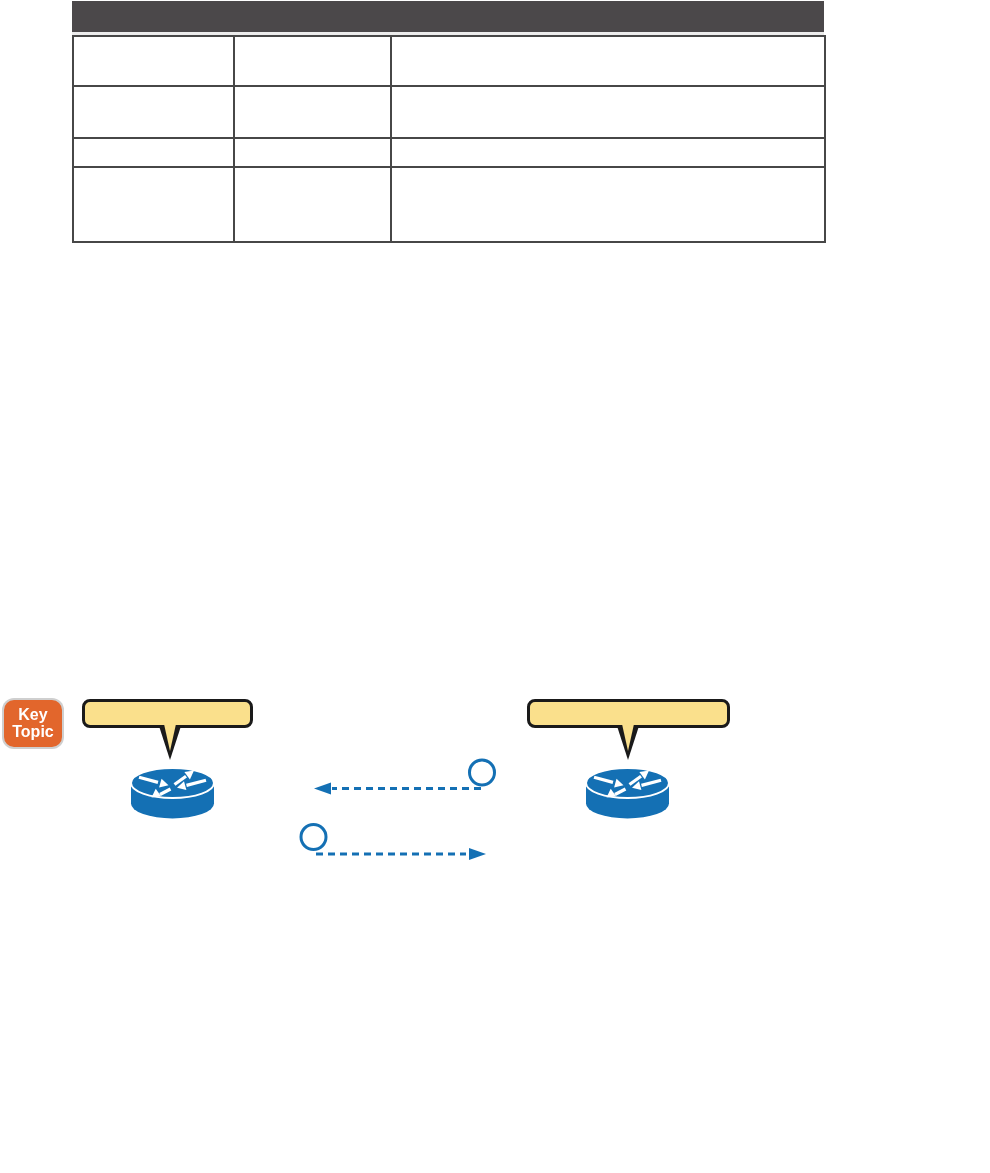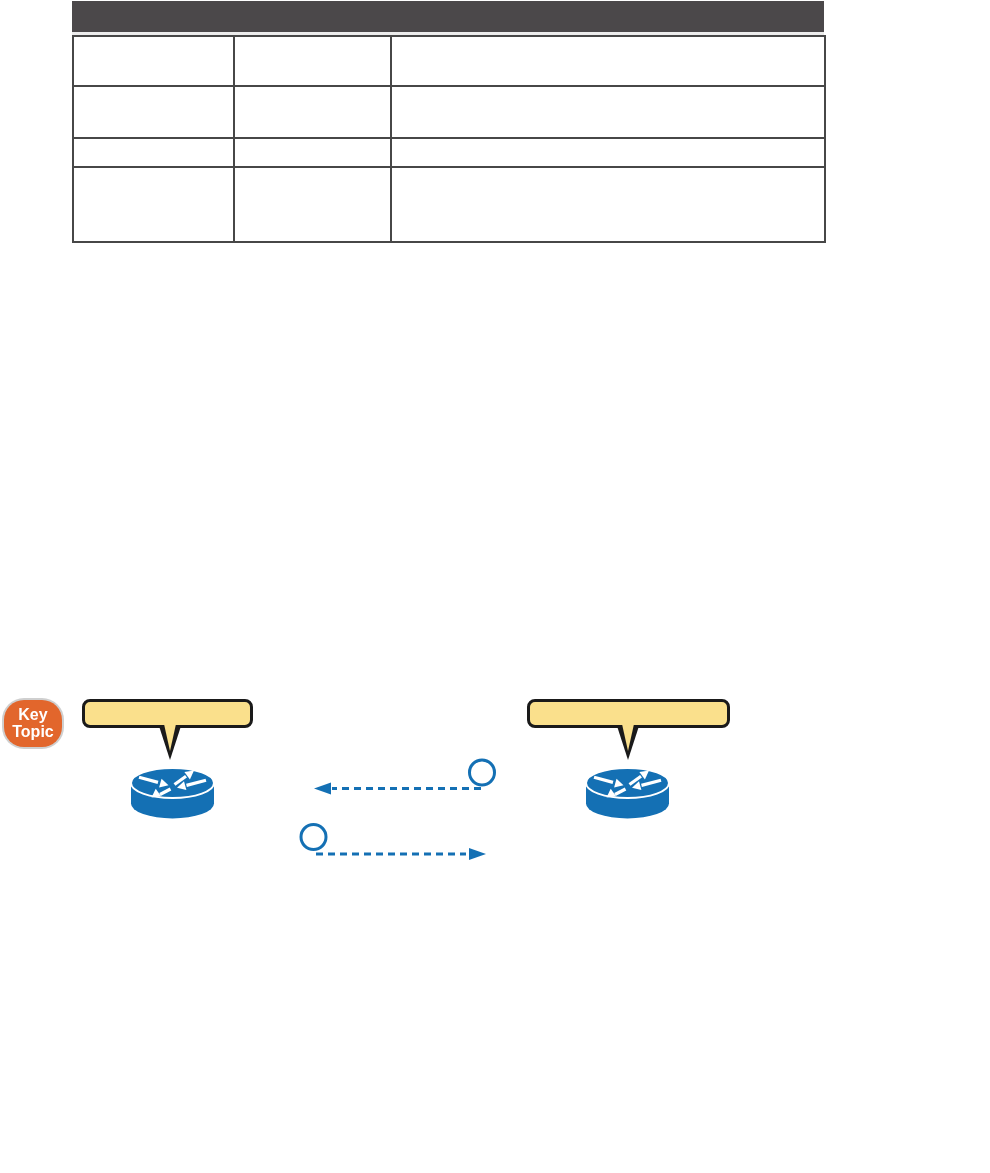--- a/index.html
+++ b/index.html
@@ -31,21 +31,21 @@
   }
   col.c1{width:161px;} col.c2{width:157px;} col.c3{width:434px;}
   tr.r1 td{height:44px;}
   tr.r2 td{height:46px;}
   tr.r3 td{height:23px;}
   tr.r4 td{height:69px;}
 
   
   .badge{
     position:absolute;left:4px;top:700px;width:58px;height:47px;
-    background:#E2662C;border-radius:20px;
+    background:#E2662C;border-radius:10px;
     box-shadow:0 0 0 2px #CFCFCF;
     color:#ffffff;font-weight:bold;font-size:16px;line-height:17px;
     text-align:center;box-sizing:border-box;padding-top:6px;
   }
 
   
   .callout{
     position:absolute;top:699px;height:29px;box-sizing:border-box;
     background:#FAE08C;border:3px solid #1A1A1A;border-radius:8px;
     font-size:12px;color:#111;text-align:center;line-height:23px;

